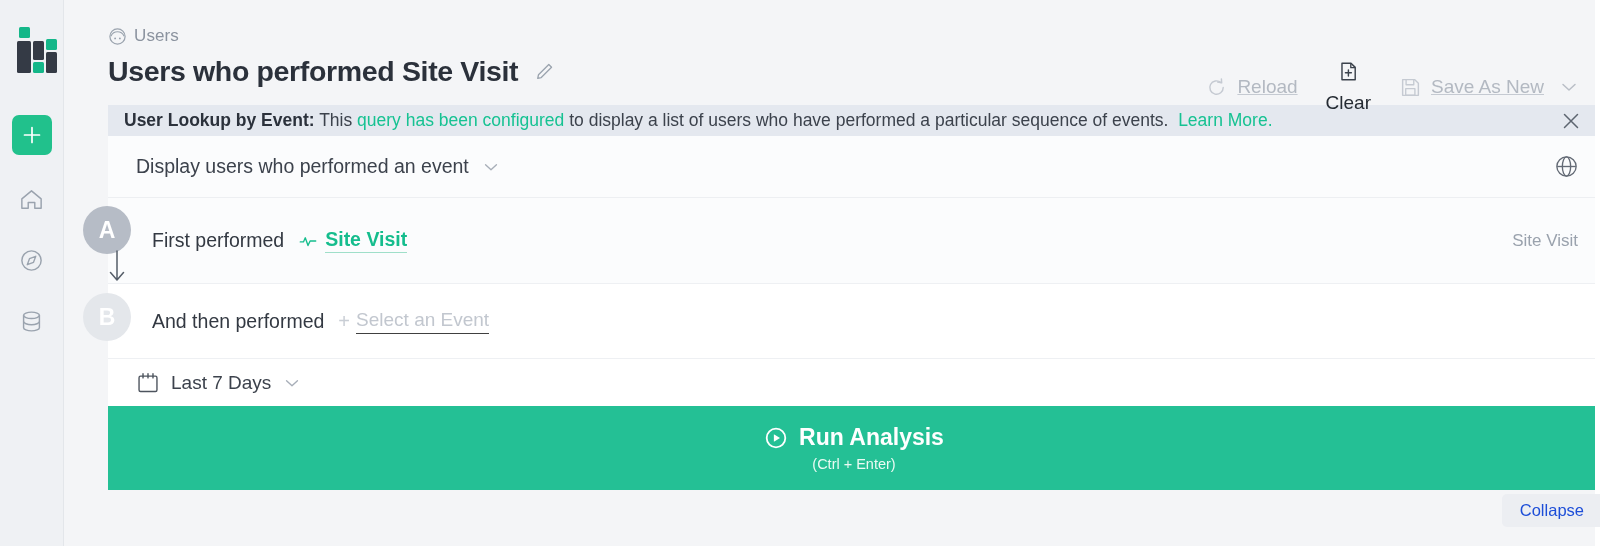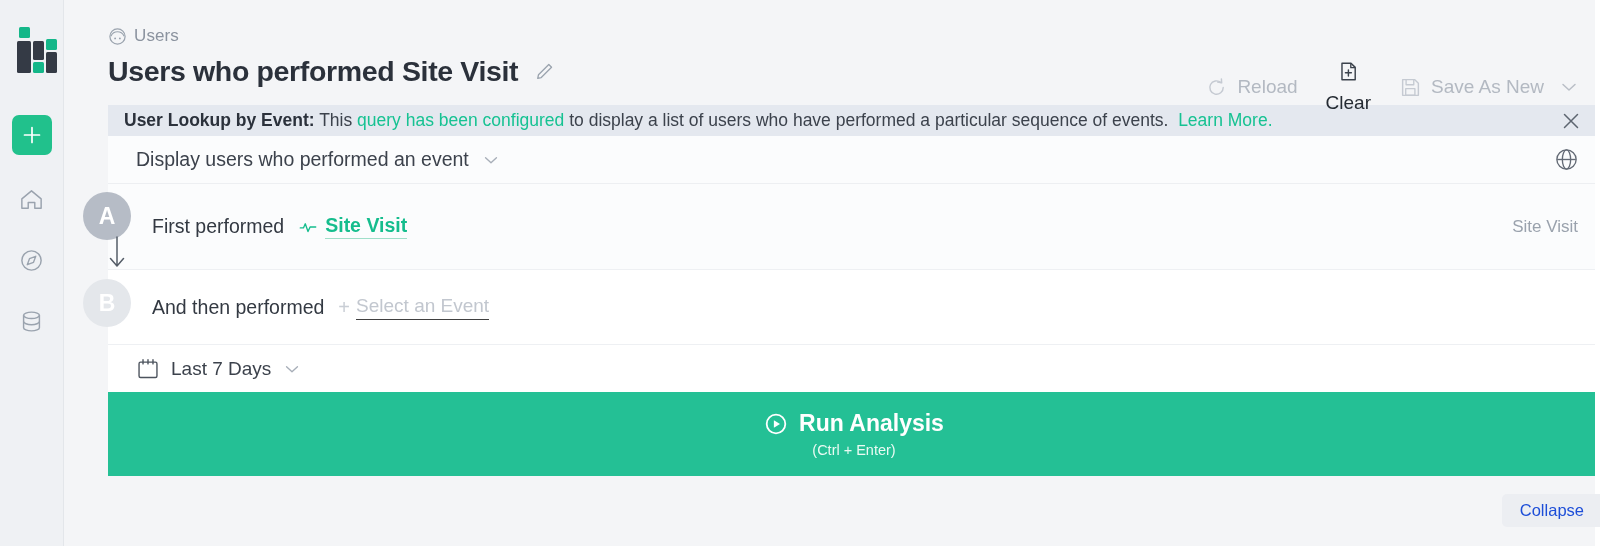--- a/index.html
+++ b/index.html
@@ -57,21 +57,21 @@
   .title { font-size: 28.5px; font-weight: bold; color: #2b313b; letter-spacing: -0.35px; }
   .pencil { margin-left: 16px; cursor: pointer; color: #9aa3ae; display:flex; }
 
   .toolbar {
     position: absolute; right: 20px; top: 60px;
     display: flex; align-items: center; gap: 28px;
   }
   .tb-item { display: flex; align-items: center; gap: 9px; cursor: pointer; }
   .tb-item .tlbl { font-size: 19px; }
   .tb-muted .tlbl { color: #b3b9c2; }
-  .tb-muted { color: #c5cad2; }
+  .tb-muted { color: #c5cad2; text-decoration: underline; }
   .tb-active .tlbl { color: #252b33; font-weight: 500; }
   .tb-active { color: #3b424c; flex-direction: column; }
   .tb-chev { color: #b9bec6; margin-left: -14px; display:flex; cursor:pointer; }
 
   
   .banner {
     margin: 17px 0 0 44px; width: calc(100% - 44px);
     background: #e4e8ef;
     height: 31px;
     display: flex; align-items: center;
@@ -83,21 +83,21 @@
   .banner .txt { flex: 1 1 auto; white-space: nowrap; }
   .banner .close { cursor: pointer; color: #5d6570; display: flex; padding-left: 10px;}
 
   
   .card {
     margin-left: 44px; width: calc(100% - 44px);
     background: #ffffff;
     position: relative;
   }
   .qrow-display {
-    height: 48px; display: flex; align-items: center;
+    height: 62px; display: flex; align-items: center;
     padding-left: 28px; padding-right: 20px;
     background: #fbfcfd;
     border-bottom: 1px solid #edeff2;
   }
   .qrow-display .sel { display: flex; align-items: center; gap: 12px; cursor: pointer; }
   .qrow-display .sel span { font-size: 19.5px; color: #3c424c; }
   .globe { margin-left: auto; color: #646b76; display:flex; cursor: pointer; }
 
   .step {
     position: relative;

